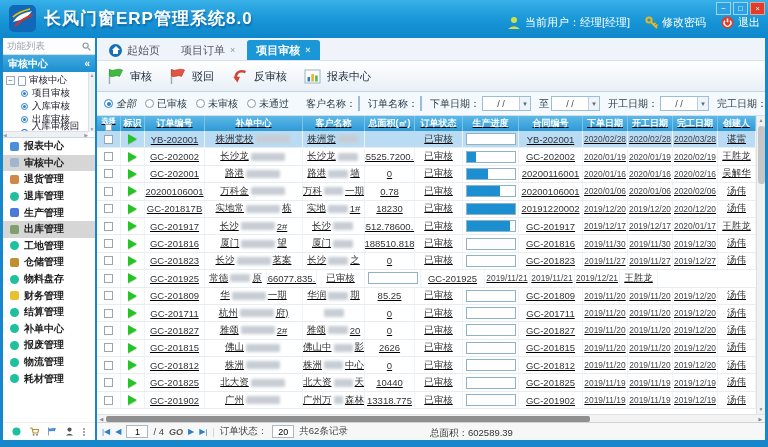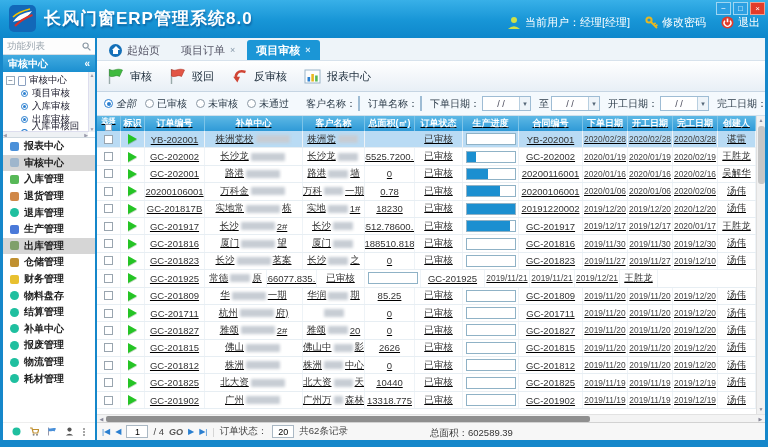--- a/index.html
+++ b/index.html
@@ -224,50 +224,50 @@
     <div class="modules" id="modules">
         <div class="mod">
           <span class="mod-ico" style="background: rgb(74, 144, 217); border-radius: 2px;"></span>
           <span>报表中心</span>
         </div>
         <div class="mod selected">
           <span class="mod-ico" style="background: rgb(159, 182, 204); border-radius: 2px;"></span>
           <span>审核中心</span>
         </div>
         <div class="mod">
-          <span class="mod-ico" style="background: rgb(87, 184, 87); border-radius: 2px;"></span>
-          <span>入库管理</span>
-        </div>
-        <div class="mod">
           <span class="mod-ico" style="background: rgb(208, 136, 72); border-radius: 2px;"></span>
           <span>退货管理</span>
         </div>
         <div class="mod">
           <span class="mod-ico" style="background: rgb(31, 191, 159); border-radius: 50%;"></span>
           <span>退库管理</span>
         </div>
         <div class="mod">
           <span class="mod-ico" style="background: rgb(74, 121, 217); border-radius: 2px;"></span>
           <span>生产管理</span>
         </div>
         <div class="mod selected">
           <span class="mod-ico" style="background: rgb(127, 160, 106); border-radius: 2px;"></span>
           <span>出库管理</span>
         </div>
         <div class="mod">
+          <span class="mod-ico" style="background: rgb(31, 191, 159); border-radius: 50%;"></span>
+          <span>工地管理</span>
+        </div>
+        <div class="mod">
           <span class="mod-ico" style="background: rgb(192, 144, 48); border-radius: 2px;"></span>
           <span>仓储管理</span>
         </div>
         <div class="mod">
+          <span class="mod-ico" style="background: rgb(31, 191, 159); border-radius: 50%;"></span>
+          <span>物料盘存</span>
+        </div>
+        <div class="mod">
           <span class="mod-ico" style="background: rgb(232, 192, 48); border-radius: 2px;"></span>
           <span>财务管理</span>
-        </div>
-        <div class="mod">
-          <span class="mod-ico" style="background: rgb(31, 191, 159); border-radius: 50%;"></span>
-          <span>物料盘存</span>
         </div>
         <div class="mod">
           <span class="mod-ico" style="background: rgb(31, 191, 159); border-radius: 50%;"></span>
           <span>结算管理</span>
         </div>
         <div class="mod">
           <span class="mod-ico" style="background: rgb(31, 191, 159); border-radius: 50%;"></span>
           <span>补单中心</span>
         </div>
         <div class="mod">
@@ -664,21 +664,21 @@
               <div class="cell" style="width: 50px;">0</div>
               <div class="cell" style="width: 48px;">已审核</div>
               <div class="cell" style="width: 56px;">
                 <div class="pbar">
                   <div class="pfill" style="width: 0%;"></div>
                 </div>
               </div>
               <div class="cell" style="width: 64px;">GC-201823</div>
               <div class="cell datec" style="width: 45px;">2019/11/27</div>
               <div class="cell datec" style="width: 45px;">2019/11/27</div>
-              <div class="cell datec" style="width: 45px;">2019/12/10</div>
+              <div class="cell datec" style="width: 45px;">2019/12/27</div>
               <div class="cell" style="width: 38px;">汤伟</div>
             </div>
             <div class="row">
               <div class="cell" style="width: 24px;">
                 <span class="cb"></span>
               </div>
               <div class="cell" style="width: 24px;">
                 <span class="flagtri"></span>
               </div>
               <div class="cell" style="width: 60px;">GC-201925</div>

